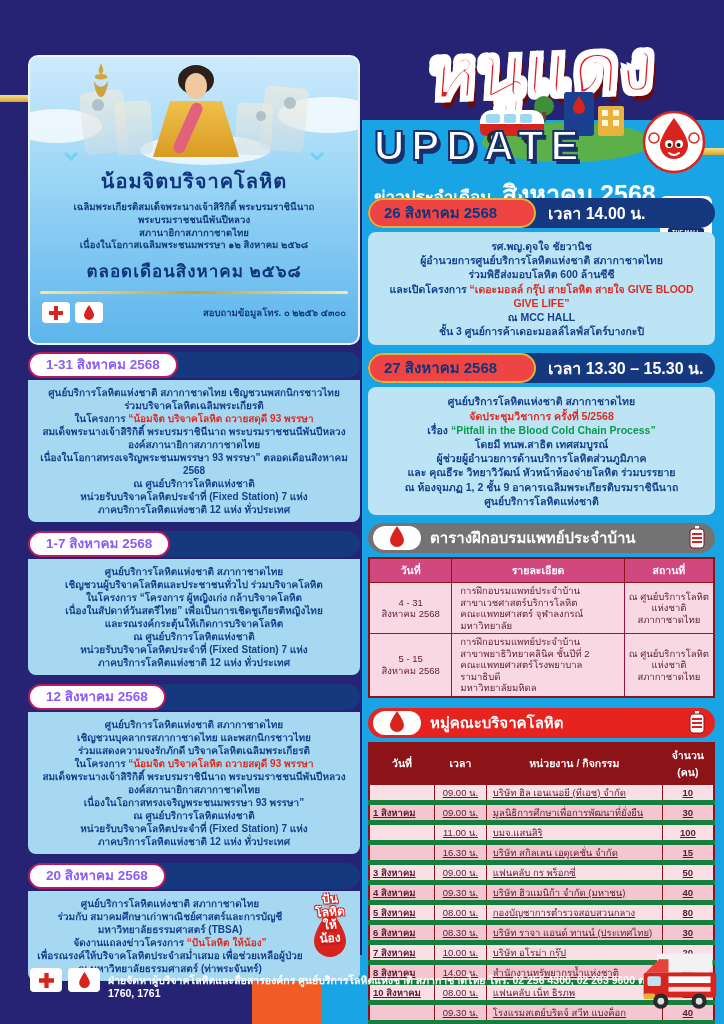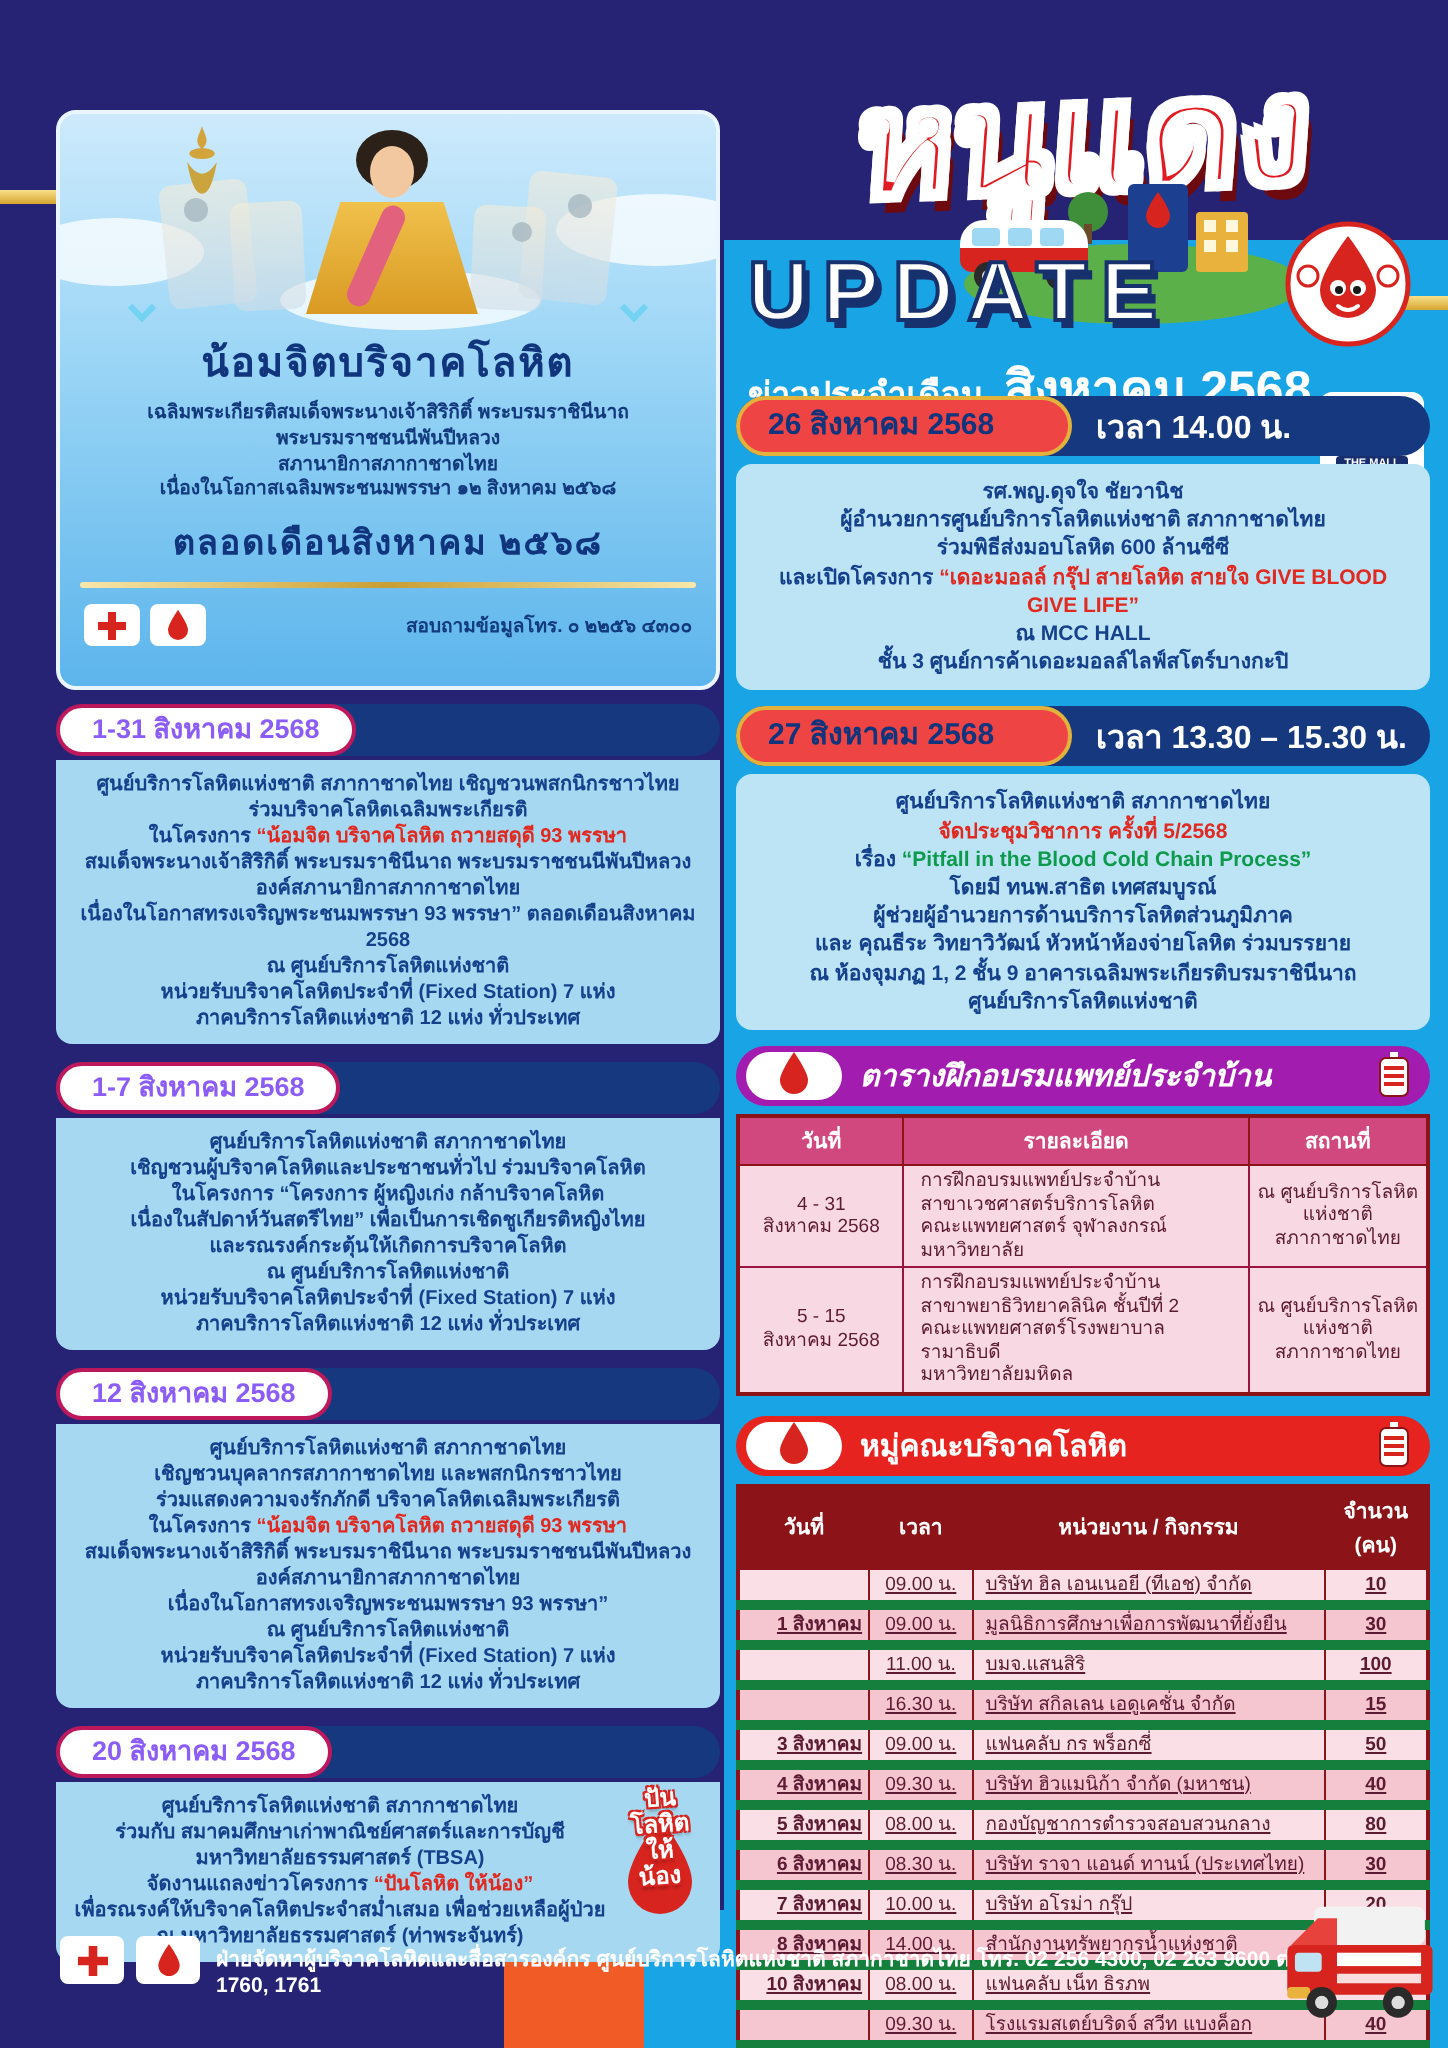--- a/index.html
+++ b/index.html
@@ -85,40 +85,40 @@
   .r-pill { background:#ef4444; border:2px solid #e3b23c; border-radius:15px; height:30px; line-height:25px;
             min-width:168px; padding:0 14px; font-size:15px; font-weight:bold; color:#10357c; }
   .r-time { color:#fff; font-size:16px; font-weight:bold; margin-left:12px; }
   .rcard { background:#bce4f5; border-radius:8px; margin-top:4px; padding:7px 8px; }
   .rcard .tl { font-size:10.5px; line-height:14.2px; }
 
   
   .tblock { margin-bottom:10px; }
   .t-titlebar { position:relative; height:30px; border-radius:15px; display:flex; align-items:center;
                 padding-left:62px; color:#fff; font-weight:bold; font-size:15px; }
-  .t-titlebar.magenta { background:#a21caf;font-style:italic; }
+  .t-titlebar.magenta { background:#737373; }
   .t-titlebar.red { background:#e6231f; }
   .pill-drop { position:absolute; left:5px; top:3px; width:48px; height:24px; background:#fff; border-radius:12px;
                display:flex; align-items:flex-end; justify-content:center; }
   .pill-drop svg { margin-bottom:0px; transform:translateY(-2px); }
   .bag-icon { position:absolute; right:10px; top:3px; }
 
   table.dtable { width:100%; border-collapse:collapse; margin-top:4px; border:2px solid #8c1419; }
   .dtable th { font-size:10.5px; font-weight:bold; color:#fff; padding:3px 2px; border:1px solid #8c1419; }
   .train th { background:#d1487f; }
   .don th { background:#8c1419; }
   .dtable td { font-size:9.5px; color:#5d1b33; padding:2px 3px; border-left:1px solid #9b1a3f; vertical-align:middle; }
   .train td { background:#f8d9e3; border:1px solid #9b1440; text-align:center; }
   .train td.c-details { text-align:left; padding-left:8px; }
   .pre { white-space:pre-line; line-height:11.5px; }
   .don td { border-left:1px solid #8c1419; border-bottom:5px solid #15803d; line-height:11px;text-decoration:underline; }
   .don td:first-child, .train td:first-child { border-left:none; }
   .don tr:nth-child(odd) td { background:#fbdfe6; }
   .don tr:nth-child(even) td { background:#f5c5d0; }
-  .don .c-date { width:19%; text-align:right; font-weight:bold; }
+  .don .c-date { width:19%; text-align:left; font-weight:bold; }
   .don .c-time { width:15%; text-align:center; }
   .don .c-org { width:51%; text-align:left; padding-left:6px; }
   .don .c-num { width:15%; text-align:center; font-weight:bold; }
 
   
   .footer-logos { left:30px; top:968px; display:flex; gap:6px; }
   .footer-text { left:108px; top:974px; width:560px; color:#fff; font-weight:bold; font-size:10.5px; line-height:13px; }
   .van-bottom { right:2px; bottom:2px; width:86px; height:76px; }
 </style>
 </head>

